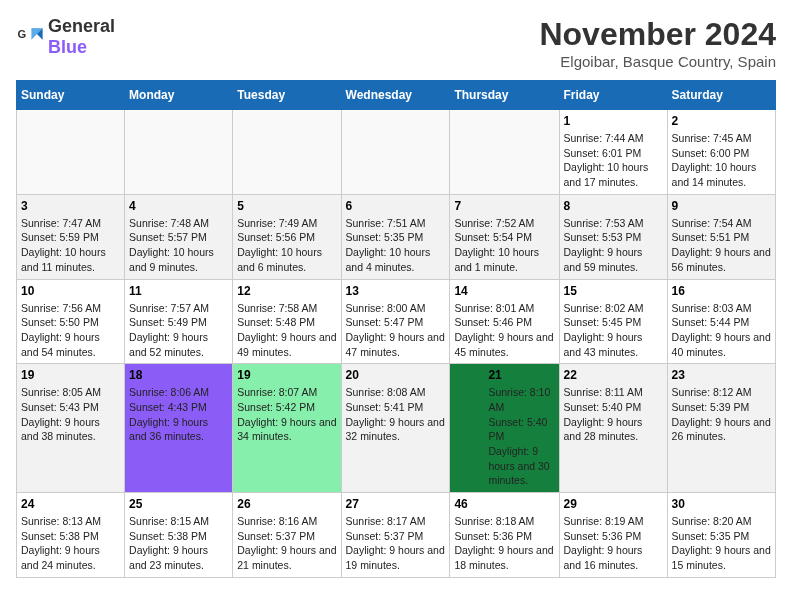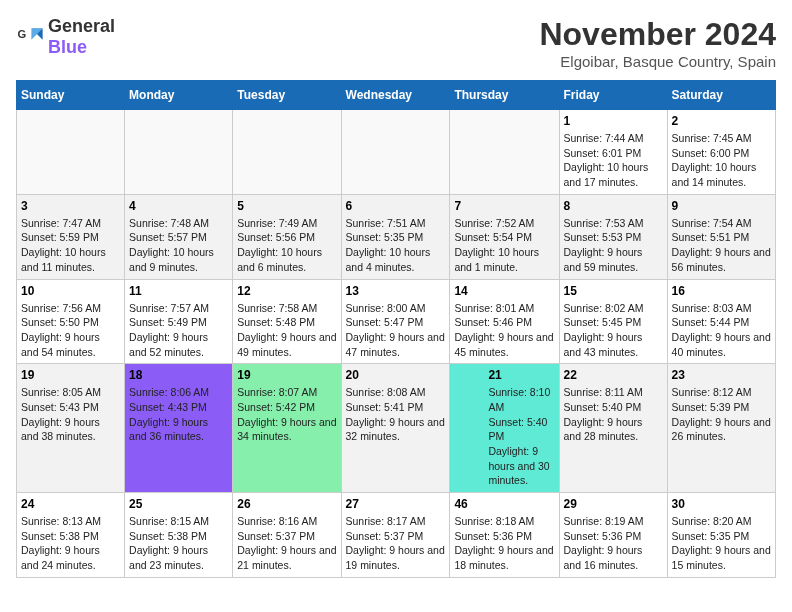--- a/index.html
+++ b/index.html
@@ -235,21 +235,21 @@
           <div class="day-info" style="white-space: pre-line;">Sunrise: 8:07 AM
 Sunset: 5:42 PM
 Daylight: 9 hours and 34 minutes.</div>
         </td>
         <td style="background: rgb(242, 242, 242);">
           <span class="day-number">20</span>
           <div class="day-info" style="white-space: pre-line;">Sunrise: 8:08 AM
 Sunset: 5:41 PM
 Daylight: 9 hours and 32 minutes.</div>
         </td>
-        <td style="background: #5eead4; padding-left: 38px;">
+        <td style="background: #15803d; padding-left: 38px;">
           <span class="day-number">21</span>
           <div class="day-info" style="white-space: pre-line;">Sunrise: 8:10 AM
 Sunset: 5:40 PM
 Daylight: 9 hours and 30 minutes.</div>
         </td>
         <td style="background: rgb(242, 242, 242);">
           <span class="day-number">22</span>
           <div class="day-info" style="white-space: pre-line;">Sunrise: 8:11 AM
 Sunset: 5:40 PM
 Daylight: 9 hours and 28 minutes.</div>

